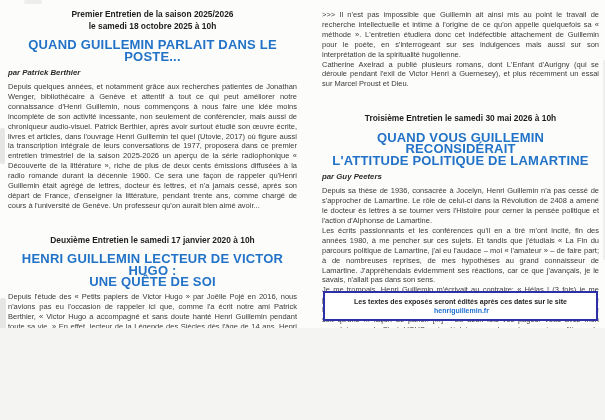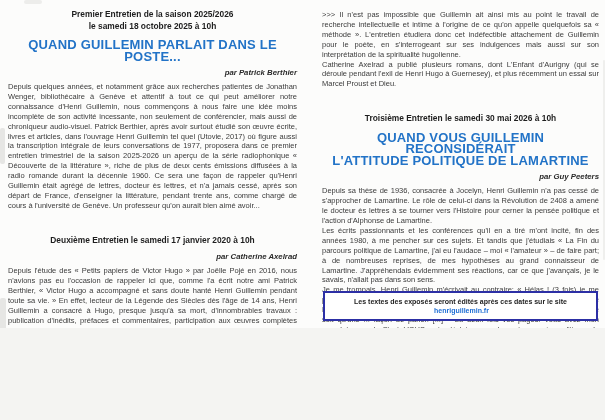--- a/index.html
+++ b/index.html
@@ -29,21 +29,21 @@
   }
   .heading{
     white-space:pre-line;
     text-align:center;
     font-size:13px;line-height:11.5px;
     font-weight:700;color:#2273c7;
     letter-spacing:.2px;
     margin-top:7px;
   }
   .byline{
-    text-align:right;
+    text-align:left;
     font-size:7.8px;line-height:10px;
     font-weight:700;font-style:italic;color:#2a2a2a;
     margin-top:6px;
   }
   p.body{
     margin:0;
     font-size:7.5px;line-height:9.9px;
     text-align:justify;
     color:#3b3b3b;
   }
@@ -84,27 +84,28 @@
   <div class="cols">
 
     <div class="col col-left">
       <div class="sec-title">Premier Entretien de la saison 2025/2026
 le samedi 18 octobre 2025 à 10h</div>
       <div class="heading">QUAND GUILLEMIN PARLAIT DANS LE POSTE...</div>
       <div class="byline">par Patrick Berthier</div>
       <p class="body first">Depuis quelques années, et notamment grâce aux recherches patientes de Jonathan Wenger, bibliothécaire à Genève et attentif à tout ce qui peut améliorer notre connaissance d'Henri Guillemin, nous commençons à nous faire une idée moins incomplète de son activité incessante, non seulement de conférencier, mais aussi de chroniqueur audio-visuel. Patrick Berthier, après avoir surtout étudié son œuvre écrite, livres et articles, dans l'ouvrage Henri Guillemin tel quel (Utovie, 2017) où figure aussi la transcription intégrale de leurs conversations de 1977, proposera dans ce premier entretien trimestriel de la saison 2025-2026 un aperçu de la série radiophonique « Découverte de la littérature », riche de plus de deux cents émissions diffusées à la radio romande durant la décennie 1960. Ce sera une façon de rappeler qu'Henri Guillemin était agrégé de lettres, docteur ès lettres, et n'a jamais cessé, après son départ de France, d'enseigner la littérature, pendant trente ans, comme chargé de cours à l'université de Genève. Un professeur qu'on aurait bien aimé avoir...</p>
 
       <div class="sec-title mt-sec">Deuxième Entretien le samedi 17 janvier 2020 à 10h</div>
-      <div class="byline">par Catherine Axelrad</div>
+      <div class="heading">HENRI GUILLEMIN LECTEUR DE VICTOR HUGO :
+UNE QUÊTE DE SOI</div>
       <p class="body first">Depuis l'étude des « Petits papiers de Victor Hugo » par Joëlle Pojé en 2016, nous n'avions pas eu l'occasion de rappeler ici que, comme l'a écrit notre ami Patrick Berthier, « Victor Hugo a accompagné et sans doute hanté Henri Guillemin pendant toute sa vie. » En effet, lecteur de la Légende des Siècles dès l'âge de 14 ans, Henri Guillemin a consacré à Hugo, presque jusqu'à sa mort, d'innombrables travaux : publication d'inédits, préfaces et commentaires, participation aux œuvres complètes éditées par Jean Massin ; mais aussi deux livres éclairant &gt;&gt; certains aspects moins connus de la vie de l'écrivain : le premier a fait scandale en décrivant sa vie sexuelle, le second (peut-être en réaction au très beau film de François Truffaut) « laisse parler les textes » pour réexaminer l'attitude d'Hugo face à la dérive de sa fille Adèle.</p>
     </div>
 
     <div class="col col-right">
       <p class="body cont">&gt;&gt;&gt; Il n'est pas impossible que Guillemin ait ainsi mis au point le travail de recherche intellectuelle et intime à l'origine de ce qu'on appelle quelquefois sa « méthode ». L'entretien étudiera donc cet indéfectible attachement de Guillemin pour le poète, en s'interrogeant sur ses indulgences mais aussi sur son interprétation de la spiritualité hugolienne.</p>
-      <p class="body">Catherine Axelrad a publié plusieurs romans, dont L'Enfant d'Aurigny (qui se déroule pendant l'exil de Henri Hugo à Guernesey), et plus récemment un essai sur Marcel Proust et Dieu.</p>
+      <p class="body">Catherine Axelrad a publié plusieurs romans, dont L'Enfant d'Aurigny (qui se déroule pendant l'exil de Victor Henri à Guernesey), et plus récemment un essai sur Marcel Proust et Dieu.</p>
 
       <div class="sec-title mt-sec">Troisième Entretien le samedi 30 mai 2026 à 10h</div>
       <div class="heading">QUAND VOUS GUILLEMIN RECONSIDÉRAIT
 L'ATTITUDE POLITIQUE DE LAMARTINE</div>
       <div class="byline">par Guy Peeters</div>
       <p class="body first">Depuis sa thèse de 1936, consacrée à Jocelyn, Henri Guillemin n'a pas cessé de s'approcher de Lamartine. Le rôle de celui-ci dans la Révolution de 2408 a amené le docteur ès lettres à se tourner vers l'Histoire pour cerner la pensée politique et l'action d'Alphonse de Lamartine.</p>
       <p class="body">Les écrits passionnants et les conférences qu'il en a tiré m'ont incité, fin des années 1980, à me pencher sur ces sujets. Et tandis que j'étudiais « La Fin du parcours politique de Lamartine, j'ai eu l'audace – moi « l'amateur » – de faire part; à de nombreuses reprises, de mes hypothèses au grand connaisseur de Lamartine. J'appréhendais évidemment ses réactions, car ce que j'avançais, je le savais, n'allait pas dans son sens.</p>
       <p class="body">Je me trompais. Henri Guillemin m'écrivait au contraire: « Hélas ! (3 fois) je me persuade de + en + que vous avez raison et que j'ai, naïvement, idéalisé le Lamartine de 48. [...] Et j'ai bien peur que, pour ma part, sa « bataille de Dieu » ne soit qu'une ... façon de parler. [...] « Lu deux fois vos pages. Vous avez mon complet accord. C'est VOUS qui m'éclairez sur la vraie pensée politique de Lamartine, après Juin 48. »</p>
       <p class="body">Ce différend, tout amical, sur un auteur que nous admirions tous deux, mérite, je pense, d'être éclairé.</p>
     </div>

